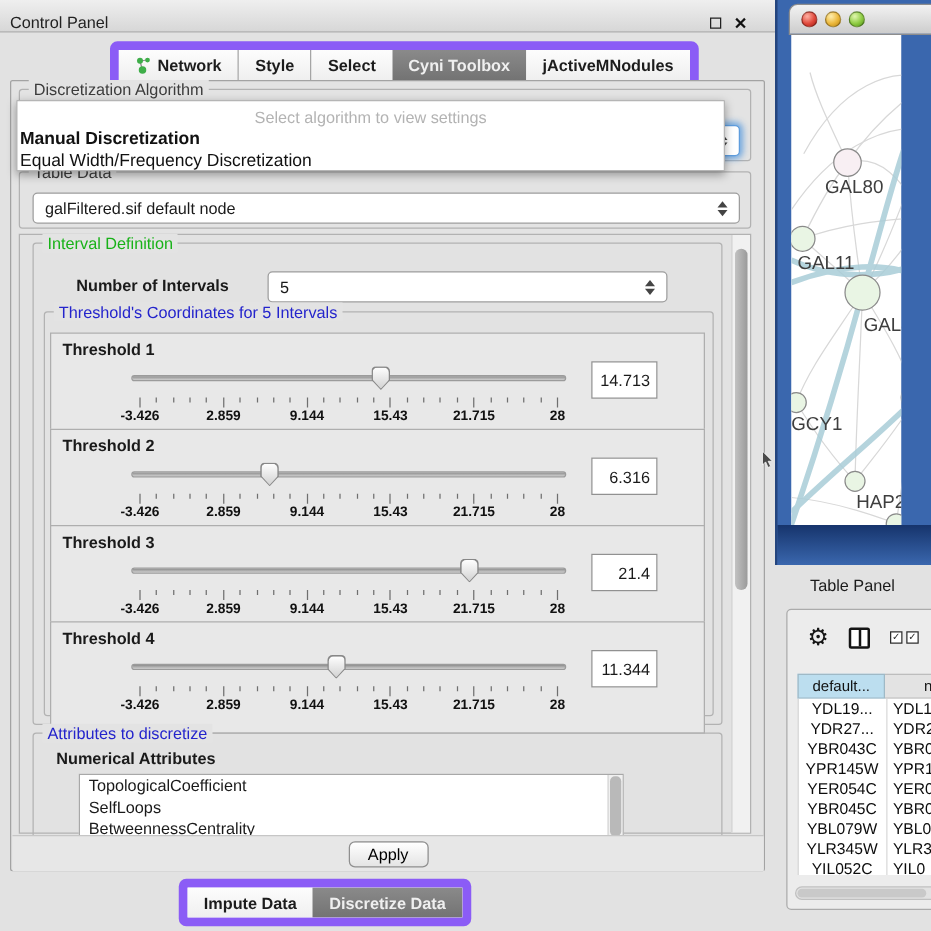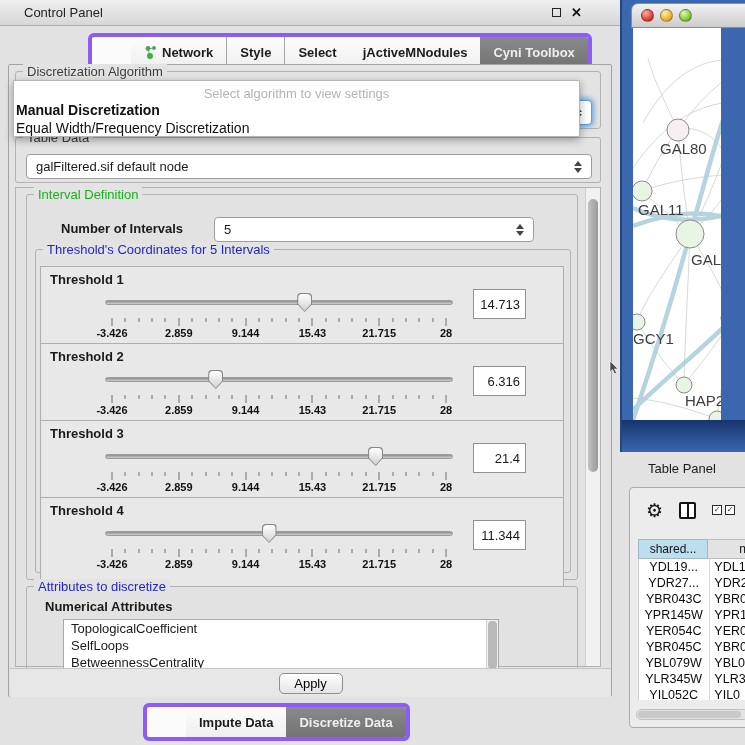--- a/index.html
+++ b/index.html
@@ -4,28 +4,28 @@
 <style>
   * { margin:0; padding:0; box-sizing:border-box; }
   html,body { width:745px; height:745px; }
   body { font-family:"Liberation Sans", sans-serif; font-size:13px; color:#1a1a1a; background:#e2e2e2; }
   .screen { position:relative; width:745px; height:745px; overflow:hidden; background:#e2e2e2; }
   .abs { position:absolute; }
 
   
   .cp-titlebar { left:0; top:0; width:620px; height:26px;
     background:linear-gradient(#efefef,#d7d7d7); border-bottom:1px solid #aeaeae;
-    display:flex; align-items:center; padding:0 24px; }
+    display:flex; align-items:flex-end; padding:0 8px; }
   .cp-title-text { font-size:13px; color:#222; }
   .win-btns { margin-left:auto; display:flex; align-items:center; gap:10px; padding-right:14px; }
   .float-ico { width:9px; height:9px; border:1.5px solid #222; display:inline-block; }
   .close-ico { font-weight:bold; font-size:13px; color:#111; line-height:1; }
 
-  .seg-bar { display:inline-flex; border:4px solid #8b5cf6; border-radius:6px; overflow:hidden;
-    background:#fbfbfb; height:38px;padding-left:39px; }
+  .seg-bar { display:inline-flex; border:7px solid #8b5cf6; border-radius:6px; overflow:hidden;
+    background:#fbfbfb; height:38px; }
   .seg { display:flex; align-items:center; gap:5px; padding:0 13px; font-size:13px; font-weight:600;
     color:#1c1c1c; background:linear-gradient(#fdfdfd,#efefef); white-space:nowrap; }
   .seg.sep { border-left:1px solid #a5a5a5; }
   .seg.sel { background:linear-gradient(#8a8a8a,#737373); color:#efefef; }
   .top-tabs { left:88px; top:33px; }
   .bottom-tabs { left:143px; top:703px; }
 
   .outer-panel { left:8px; top:64px; width:604px; height:633px;
     border:1px solid #a3a3a3; background:#e3e3e3; border-radius:2px; }
 
@@ -147,25 +147,25 @@
         <circle cx="6" cy="11" r="3" fill="#3fae49"></circle>
       </svg>
       <span>Network</span>
     </div>
     <div class="seg sep">
         <span>Style</span>
       </div>
     <div class="seg sep">
         <span>Select</span>
       </div>
+    <div class="seg sel">
+        <span>Cyni Toolbox</span>
+      </div>
     <div class="seg">
         <span>jActiveMNodules</span>
-      </div>
-    <div class="seg sel">
-        <span>Cyni Toolbox</span>
       </div>
   </div>
 
   <div class="abs outer-panel">
 
     <div class="group" style="left:6px; top:6px; width:586px; height:58px;">
       <span class="group-title t-gray">Discretization Algorithm</span>
       <div class="combo focus-ring" style="left:8px; top:28px; width:568px;">
         <span class="stepper">
             <span class="tri-up"></span>
@@ -489,21 +489,21 @@
   <div class="abs tp-frame">
     <div class="tp-toolbar">
       <span class="gear">⚙</span>
       <span class="col-ico"></span>
       <span class="chk-group">
         <span class="chk">✓</span>
         <span class="chk">✓</span>
       </span>
     </div>
     <div class="tp-header">
-      <div class="hcell c1">shared...</div>
+      <div class="hcell c1">default...</div>
       <div class="hcell c2">n</div>
     </div>
     <div class="tp-body">
       <div class="tp-coldiv"></div>
       <div class="trow">
           <span class="tcell c1">YDL19...</span>
           <span class="tcell c2">YDL1</span>
         </div>
       <div class="trow">
           <span class="tcell c1">YDR27...</span>

